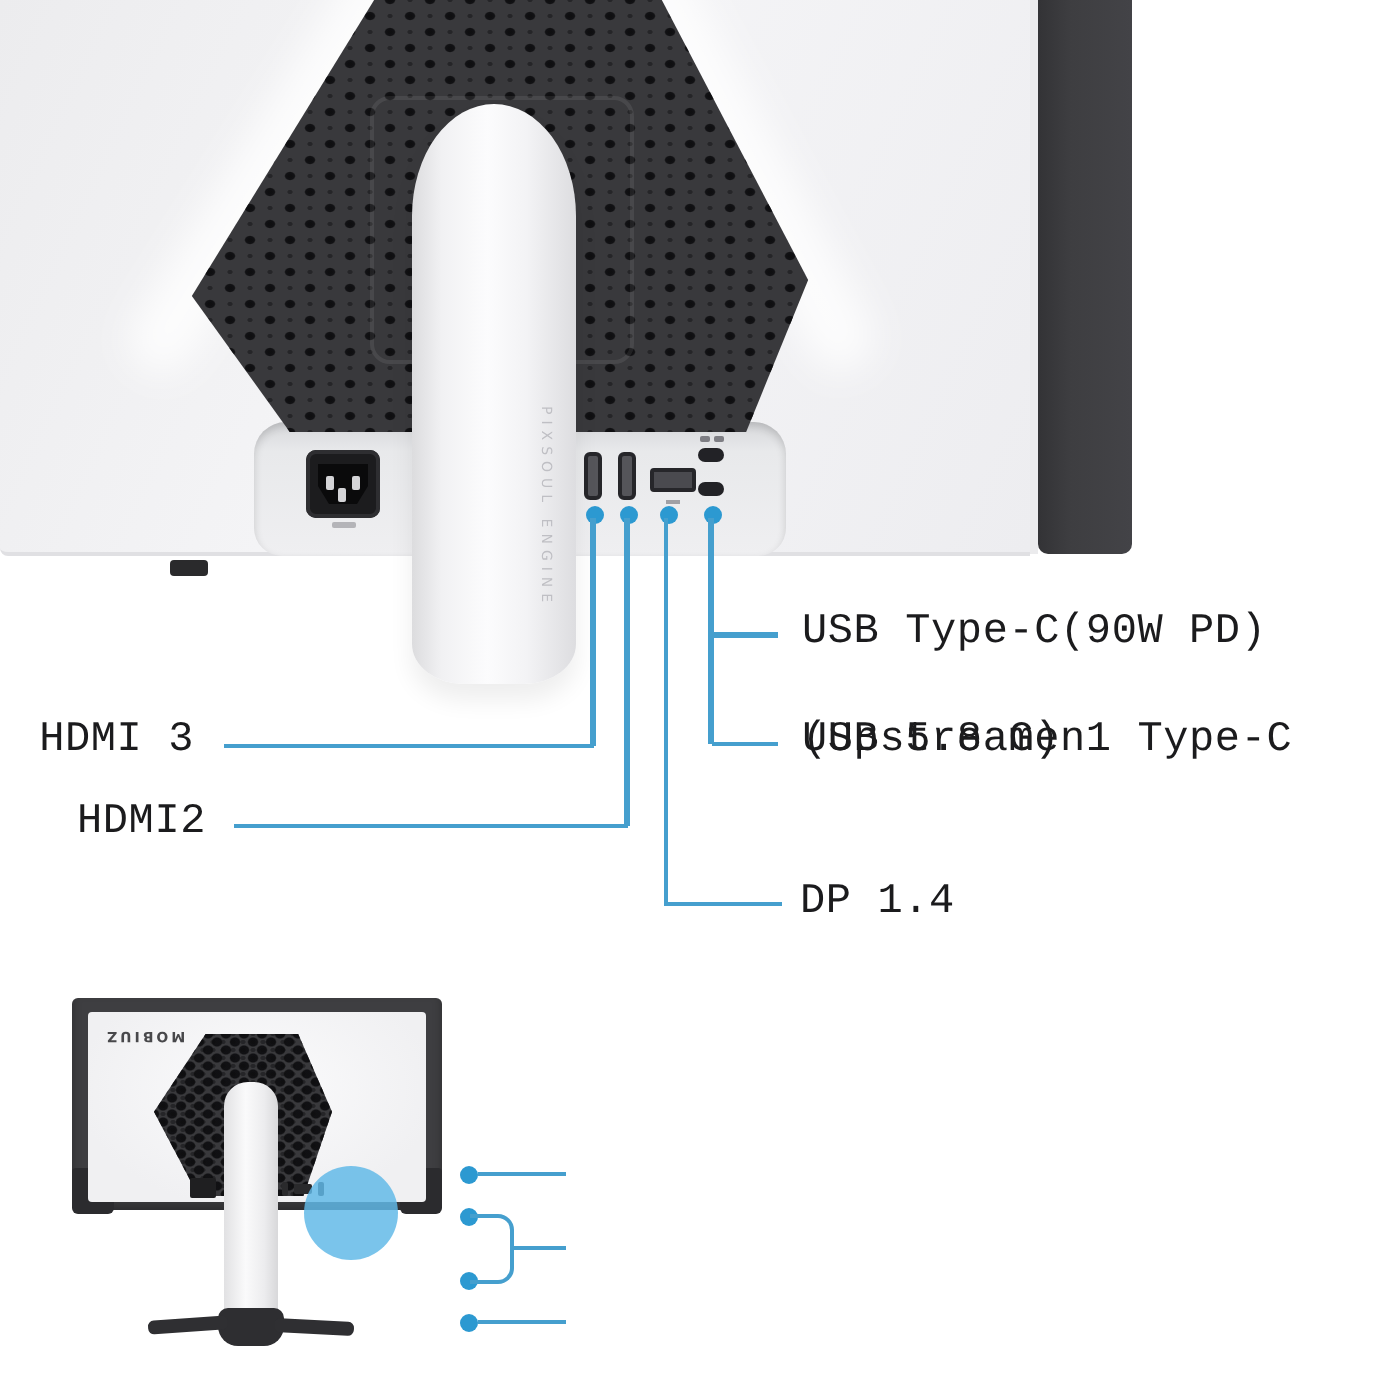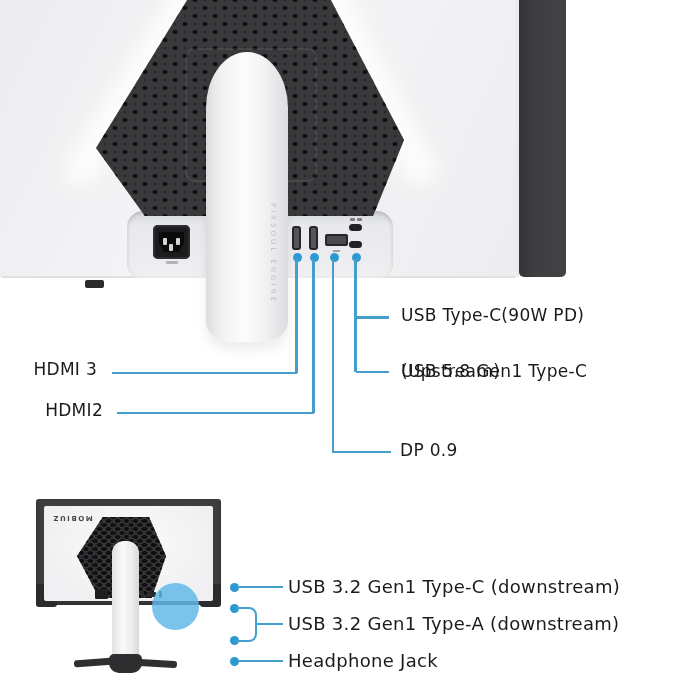--- a/index.html
+++ b/index.html
@@ -67,21 +67,21 @@
   .v1{left:295px;top:259px;width:2.5px;height:114px;}
   .h1{left:112px;top:371.5px;width:185px;height:2.5px;}
   .v2{left:312px;top:259px;width:2.5px;height:154px;}
   .h2{left:117px;top:411.5px;width:197px;height:2.5px;}
   .v3{left:331.5px;top:259px;width:2.5px;height:194px;}
   .h3{left:333px;top:450.5px;width:58px;height:2.5px;}
   .v4{left:354px;top:259px;width:2.5px;height:113px;}
   .h4a{left:356px;top:316px;width:33px;height:2.5px;}
   .h4b{left:356px;top:370.5px;width:33px;height:2.5px;}
 
-  .lbl{white-space:nowrap;font-size:17px;letter-spacing:.3px;color:#1b1b1d;}
+  .lbl{white-space:nowrap;font-size:21px;letter-spacing:.3px;color:#1b1b1d;font-family:Liberation Mono, monospace;}
   .t-lbl-hdmi1{right:603px;top:359px;}
   .t-lbl-hdmi2{right:597px;top:400px;}
   .t-lbl-pd{left:401px;top:305px;}
   .t-lbl-up{left:401px;top:357px;line-height:28px;}
   .t-lbl-up span{position:static;display:block;}
   .t-lbl-dp{left:400px;top:440px;}
 
   
   .b-frame{left:36px;top:499px;width:185px;height:106px;background:#3e3e41;border-radius:3px;
     box-shadow:inset 0 -3px 5px rgba(0,0,0,.28);}
@@ -172,21 +172,21 @@
   <div class="cl h4a"></div>
   <div class="cl h4b"></div>
 
   <div class="lbl t-lbl-hdmi1">HDMI 3</div>
   <div class="lbl t-lbl-hdmi2">HDMI2</div>
   <div class="lbl t-lbl-pd">USB Type-C(90W PD)</div>
   <div class="lbl t-lbl-up">
     <span>USB 5.8 Gen1 Type-C</span>
     <span>(Upstream)</span>
   </div>
-  <div class="lbl t-lbl-dp">DP 0.9</div>
+  <div class="lbl t-lbl-dp">DP 1.4</div>
 
   <div class="b-frame"></div>
   <div class="b-post b-postL"></div>
   <div class="b-post b-postR"></div>
   <div class="b-panel"></div>
   <div class="b-logo">MOBIUZ</div>
   <div class="vent b-vent"></div>
   <div class="b-ac"></div>
   <div class="b-slot b-s1"></div>
   <div class="b-slot b-s2"></div>
@@ -200,17 +200,14 @@
 
   <div class="dot d-b1"></div>
   <div class="dot d-b2"></div>
   <div class="dot d-b3"></div>
   <div class="dot d-b4"></div>
   <div class="cl bl1"></div>
   <div class="b-bracket"></div>
   <div class="cl bl2"></div>
   <div class="cl bl3"></div>
 
-  <div class="lbl-sm b-lbl1">USB 3.2 Gen1 Type-C (downstream)</div>
-  <div class="lbl-sm b-lbl2">USB 3.2 Gen1 Type-A (downstream)</div>
-  <div class="lbl-sm b-lbl3">Headphone Jack</div>
 
 </div>
 
 </body></html>

